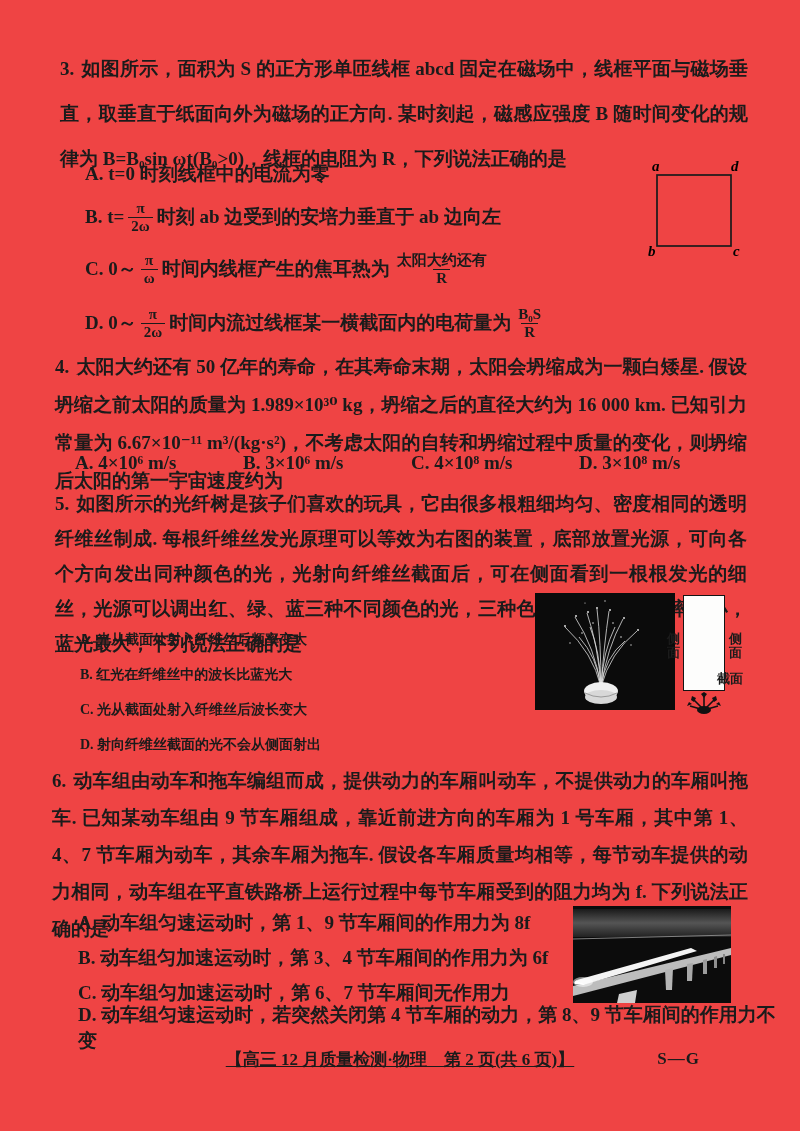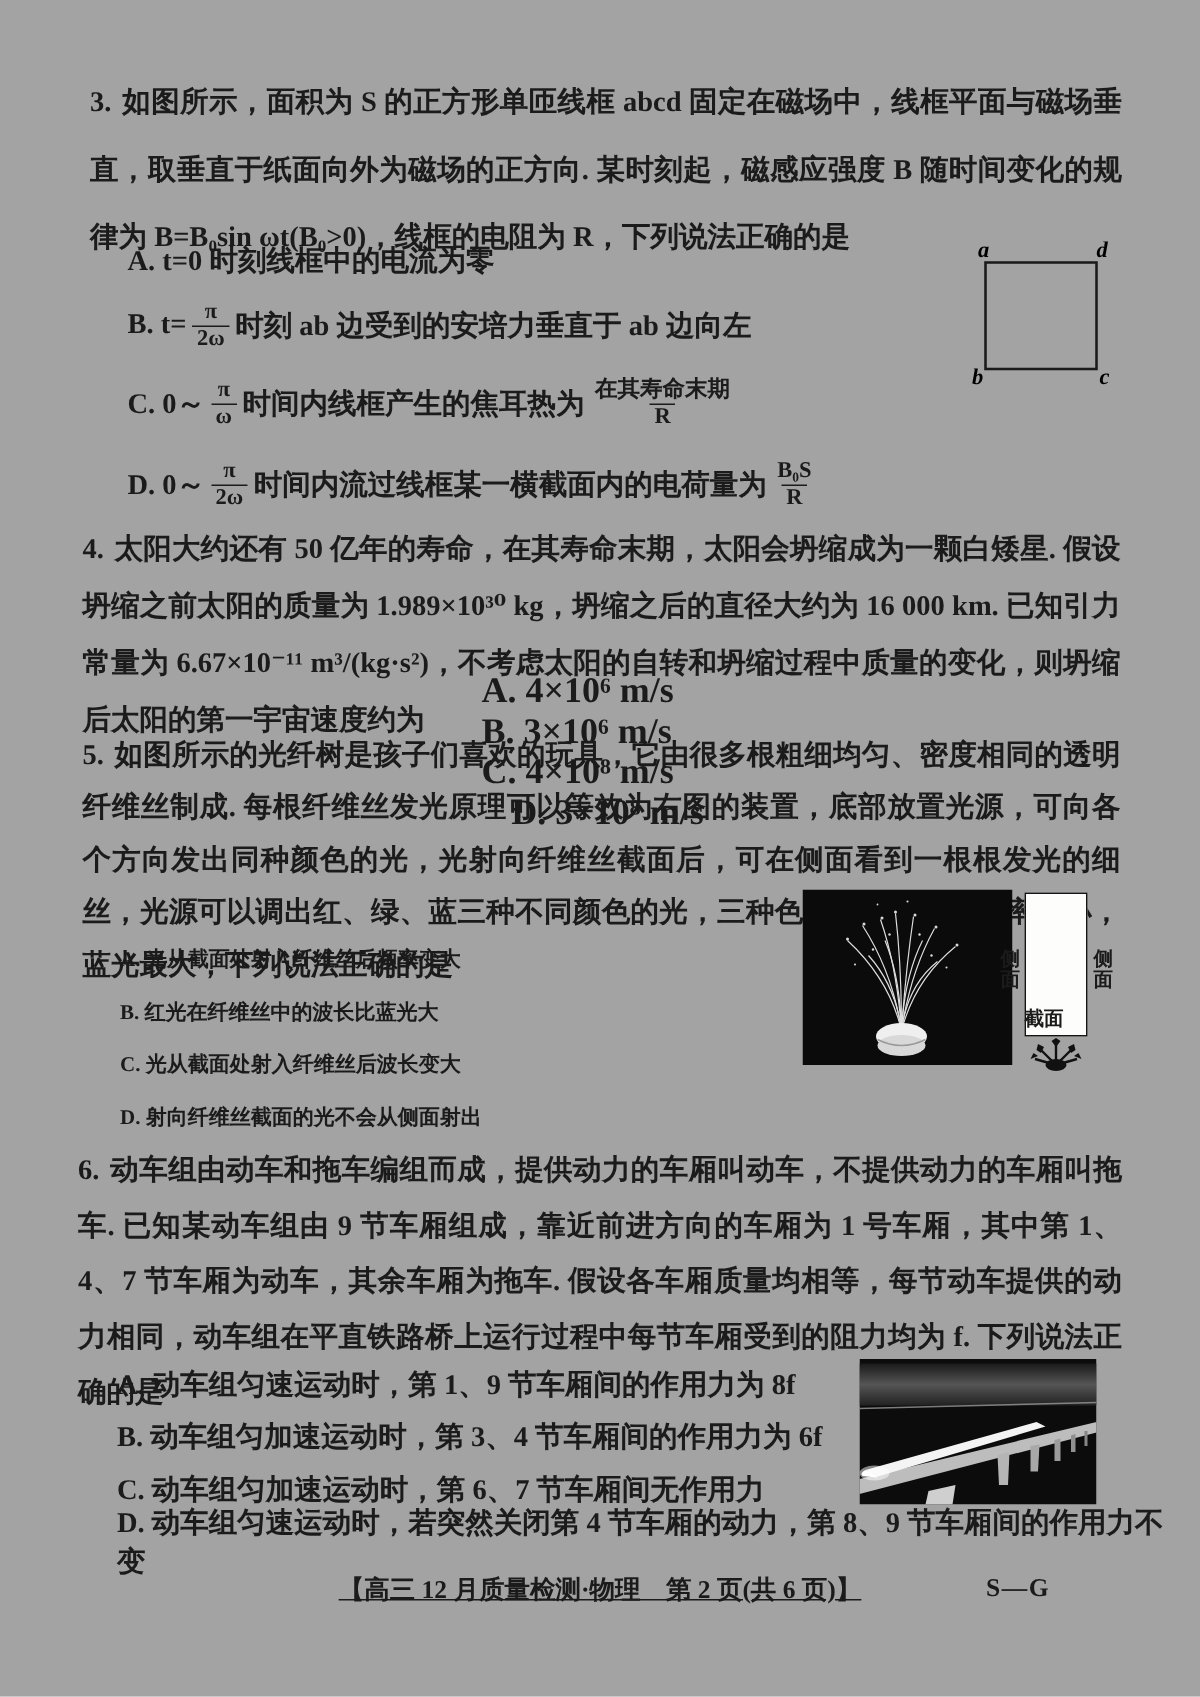--- a/index.html
+++ b/index.html
@@ -1,18 +1,18 @@
 <!DOCTYPE html>
 <html><head>
 <meta charset="utf-8">
 <style>
   html,body { margin:0; padding:0; background:#e8e8e8; }
   .page {
     position:relative; width:800px; height:1131px; margin:0 auto;
-    background:#a3a3a3; color:#1b1b1b; overflow:hidden;
+    background:#ef4444; color:#1b1b1b; overflow:hidden;
     font-family:"Liberation Serif","DejaVu Serif",serif; font-weight:600;
   }
   .qbody {
     position:absolute; font-size:19px; text-align:justify; text-align-last:left;
     line-height:45px; margin:0;
   }
   .qbody .qnum { padding-right:7px; }
   
   .q3-body { left:60px; top:46px; width:688px; line-height:45px; }
   .q3-opts { position:absolute; left:85px; top:156px; width:556px; font-size:19px; }
@@ -21,32 +21,32 @@
   .frac {
     display:inline-flex; flex-direction:column; align-items:center;
     vertical-align:middle; font-size:15px; line-height:17px; margin:0 4px;
   }
   .frac .den { border-top:1.4px solid #1b1b1b; }
   .frac .num, .frac .den { padding:0 3px; text-align:center; }
   .q3-fig { position:absolute; left:646px; top:158px; width:96px; height:104px; }
   .svg-label { font-style:italic; font-size:15px; font-family:"Liberation Serif","DejaVu Serif",serif; }
   
   .q4-body { left:55px; top:348px; width:692px; line-height:38px; }
-  .q4-opts { position:absolute; left:75px; top:448px; width:660px; display:flex; font-size:24px; height:30px; align-items:center;flex-direction:column; }
+  .q4-opts { position:absolute; left:75px; top:448px; width:660px; display:flex; font-size:19px; height:30px; align-items:center; }
   .q4-opts .opt { width:168px; } .q4-opts .opt:last-child { width:auto; }
   
   .q5-body { left:55px; top:486px; width:692px; line-height:35px; }
   .q5-opts { position:absolute; left:80px; top:622px; width:450px; font-size:14px; }
   .q5-opts .opt, .q6-opts .opt { height:35px; display:flex; align-items:center; }
   .q5-photo { position:absolute; left:535px; top:593px; width:140px; height:117px; }
   .fiber-diagram { position:absolute; left:658px; top:590px; width:92px; height:132px; font-size:13px; line-height:14px; }
   .fiber-rect { position:absolute; left:25px; top:5px; width:42px; height:96px; border:1.6px solid #141414; background:#fdfdfc; box-sizing:border-box; }
   .side-label { position:absolute; top:42px; width:15px; text-align:center; }
   .side-left { left:8px; } .side-right { left:70px; }
-  .cross-label { position:absolute; left:25px; top:82px; width:60px; text-align:left; }
+  .cross-label { position:absolute; left:25px; top:82px; width:60px; text-align:right; }
   .rays-icon { position:absolute; left:28px; top:102px; }
   
   .q6-body { left:52px; top:762px; width:696px; line-height:37px; }
   .q6-opts { position:absolute; left:78px; top:905px; width:700px; font-size:19px; }
   .q6-photo { position:absolute; left:573px; top:906px; width:158px; height:97px; }
   
   .footer { position:absolute; left:0; top:1048px; width:100%; font-size:17px;text-decoration:underline; }
   .footer-center { display:block; text-align:center; }
   .footer-right { position:absolute; right:100px; top:1px; letter-spacing:1px; }
 </style>
@@ -71,21 +71,21 @@
         <span>时刻 ab 边受到的安培力垂直于 ab 边向左</span>
       </div>
       <div class="opt opt-h54">
         <span>C. 0～</span>
         <span class="frac">
           <span class="num">π</span>
           <span class="den">ω</span>
         </span>
         <span>时间内线框产生的焦耳热为</span>
         <span class="frac">
-          <span class="num">在其寿命末期</span>
+          <span class="num">太阳大约还有</span>
           <span class="den">R</span>
         </span>
       </div>
       <div class="opt opt-h54">
         <span>D. 0～</span>
         <span class="frac">
           <span class="num">π</span>
           <span class="den">2ω</span>
         </span>
         <span>时间内流过线框某一横截面内的电荷量为</span>

